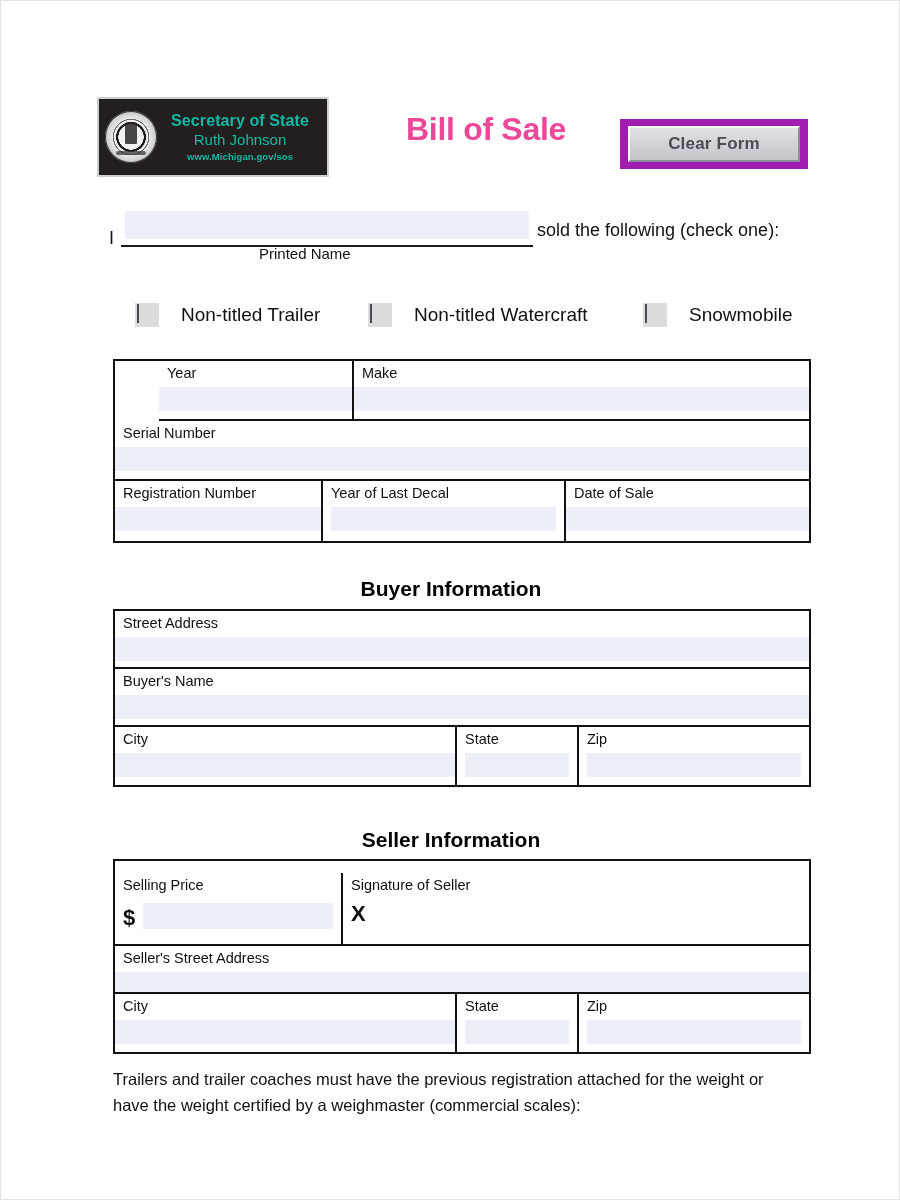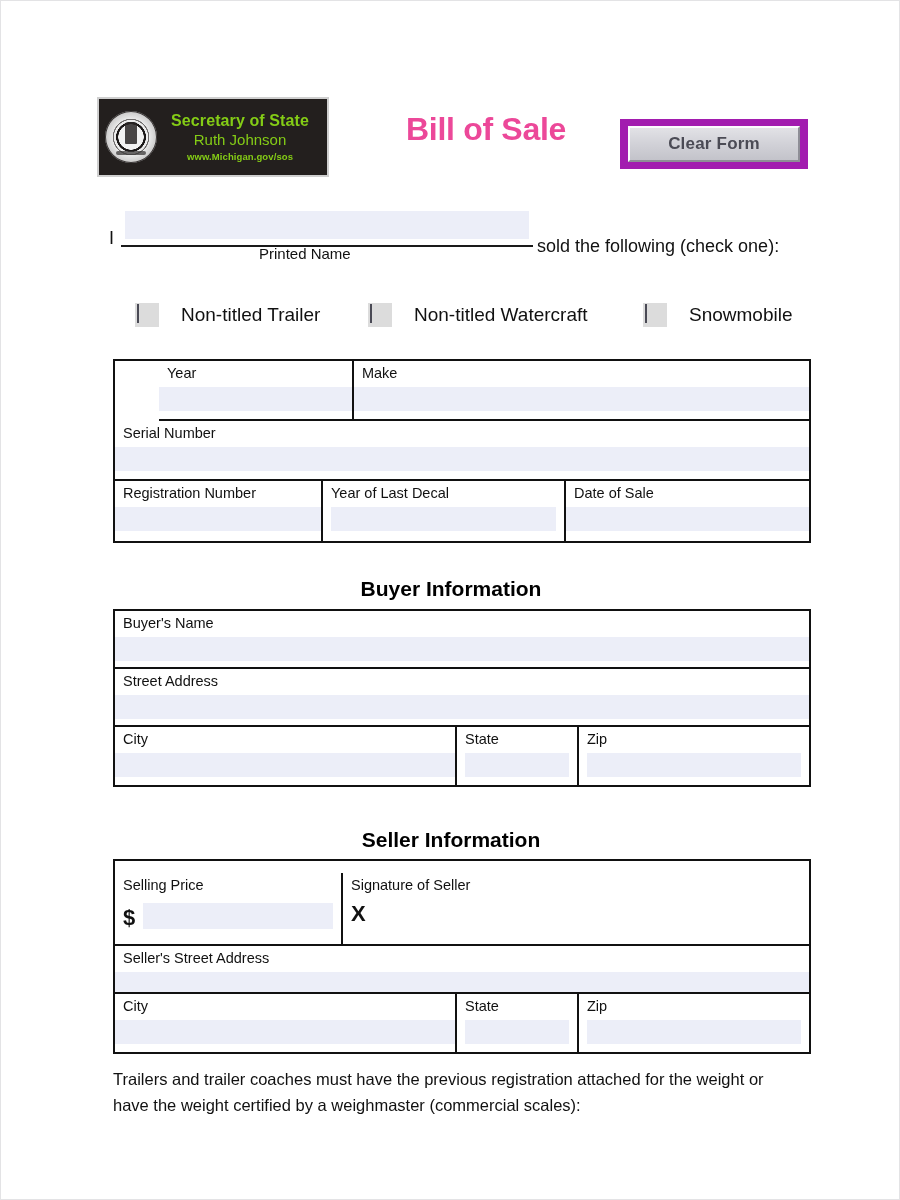--- a/index.html
+++ b/index.html
@@ -72,21 +72,21 @@
     left: 50%; bottom: 16%;
     transform: translateX(-50%);
     width: 30px; height: 4px;
     background: #3b3838;
     opacity: .75;
     border-radius: 2px;
   }
   .sos-text {
     flex: 1;
     text-align: center;
-    color: #84cc16;
+    color: #14b8a6;
     line-height: 1.12;
     padding-left: 2px;
   }
   .sos-line1 {
     font-size: 16px;
     font-weight: bold;
     letter-spacing: .1px;
     white-space: nowrap;
   }
   .sos-line2 {
@@ -166,21 +166,21 @@
     background: #eceef8;
   }
   .printed-name-lbl {
     position: absolute;
     left: 150px; top: 34px;
     font-size: 15px;
     color: #111;
   }
   .sold-rest {
     position: absolute;
-    left: 428px; top: 25px;
+    left: 428px; top: 9px;
     font-size: 18px;
     color: #111;
     white-space: nowrap;
     text-align: right;
   }
 
   
   .checkrow {
     position: absolute;
     left: 108px; top: 298px;
@@ -378,28 +378,28 @@
       </div>
     </div>
   </div>
 
   <div class="sec-head" style="top:576px;">Buyer Information</div>
 
   <div class="ftable" style="left:112px; top:608px; width:698px;">
 
     <div class="frow" style="height:58px;">
       <div class="fcell" style="width:694px;">
-        <div class="fcell-label">Buyer's Name</div>
+        <div class="fcell-label">Street Address</div>
         <div class="finput full"></div>
       </div>
     </div>
 
     <div class="frow" style="height:58px;">
       <div class="fcell" style="width:694px;">
-        <div class="fcell-label">Street Address</div>
+        <div class="fcell-label">Buyer's Name</div>
         <div class="finput full"></div>
       </div>
     </div>
 
     <div class="frow" style="height:58px;">
       <div class="fcell" style="width:342px;">
         <div class="fcell-label">City</div>
         <div class="finput full"></div>
       </div>
       <div class="fcell" style="width:122px;">

